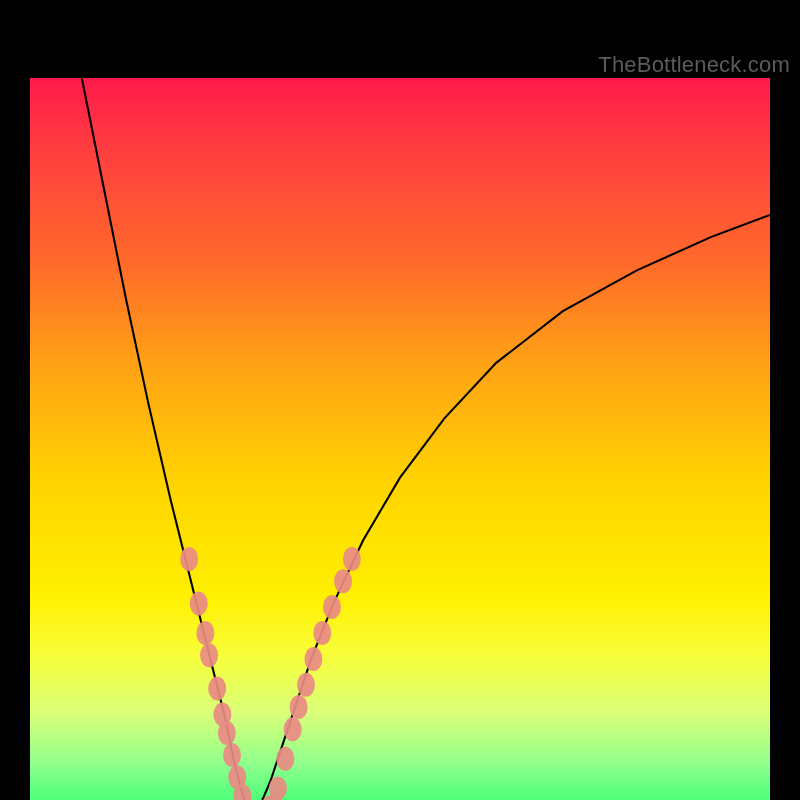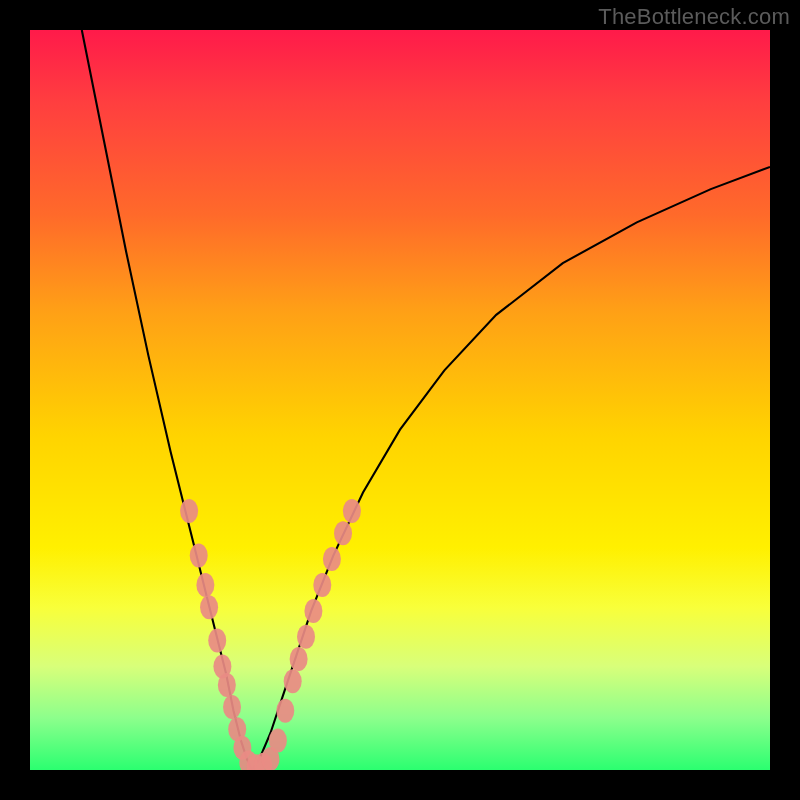--- a/index.html
+++ b/index.html
@@ -8,20 +8,21 @@
     width: 800px;
     height: 800px;
     background: #000;
     overflow: hidden;
   }
   .frame {
     position: relative;
     width: 800px;
     height: 564px;
     background: #000;
+    margin-top: 48px;
   }
   .plot-area {
     position: absolute;
     left: 30px;
     top: 30px;
     width: 740px;
     height: 740px;
     background: linear-gradient(
       to bottom,
       #ff1a4a 0%,

